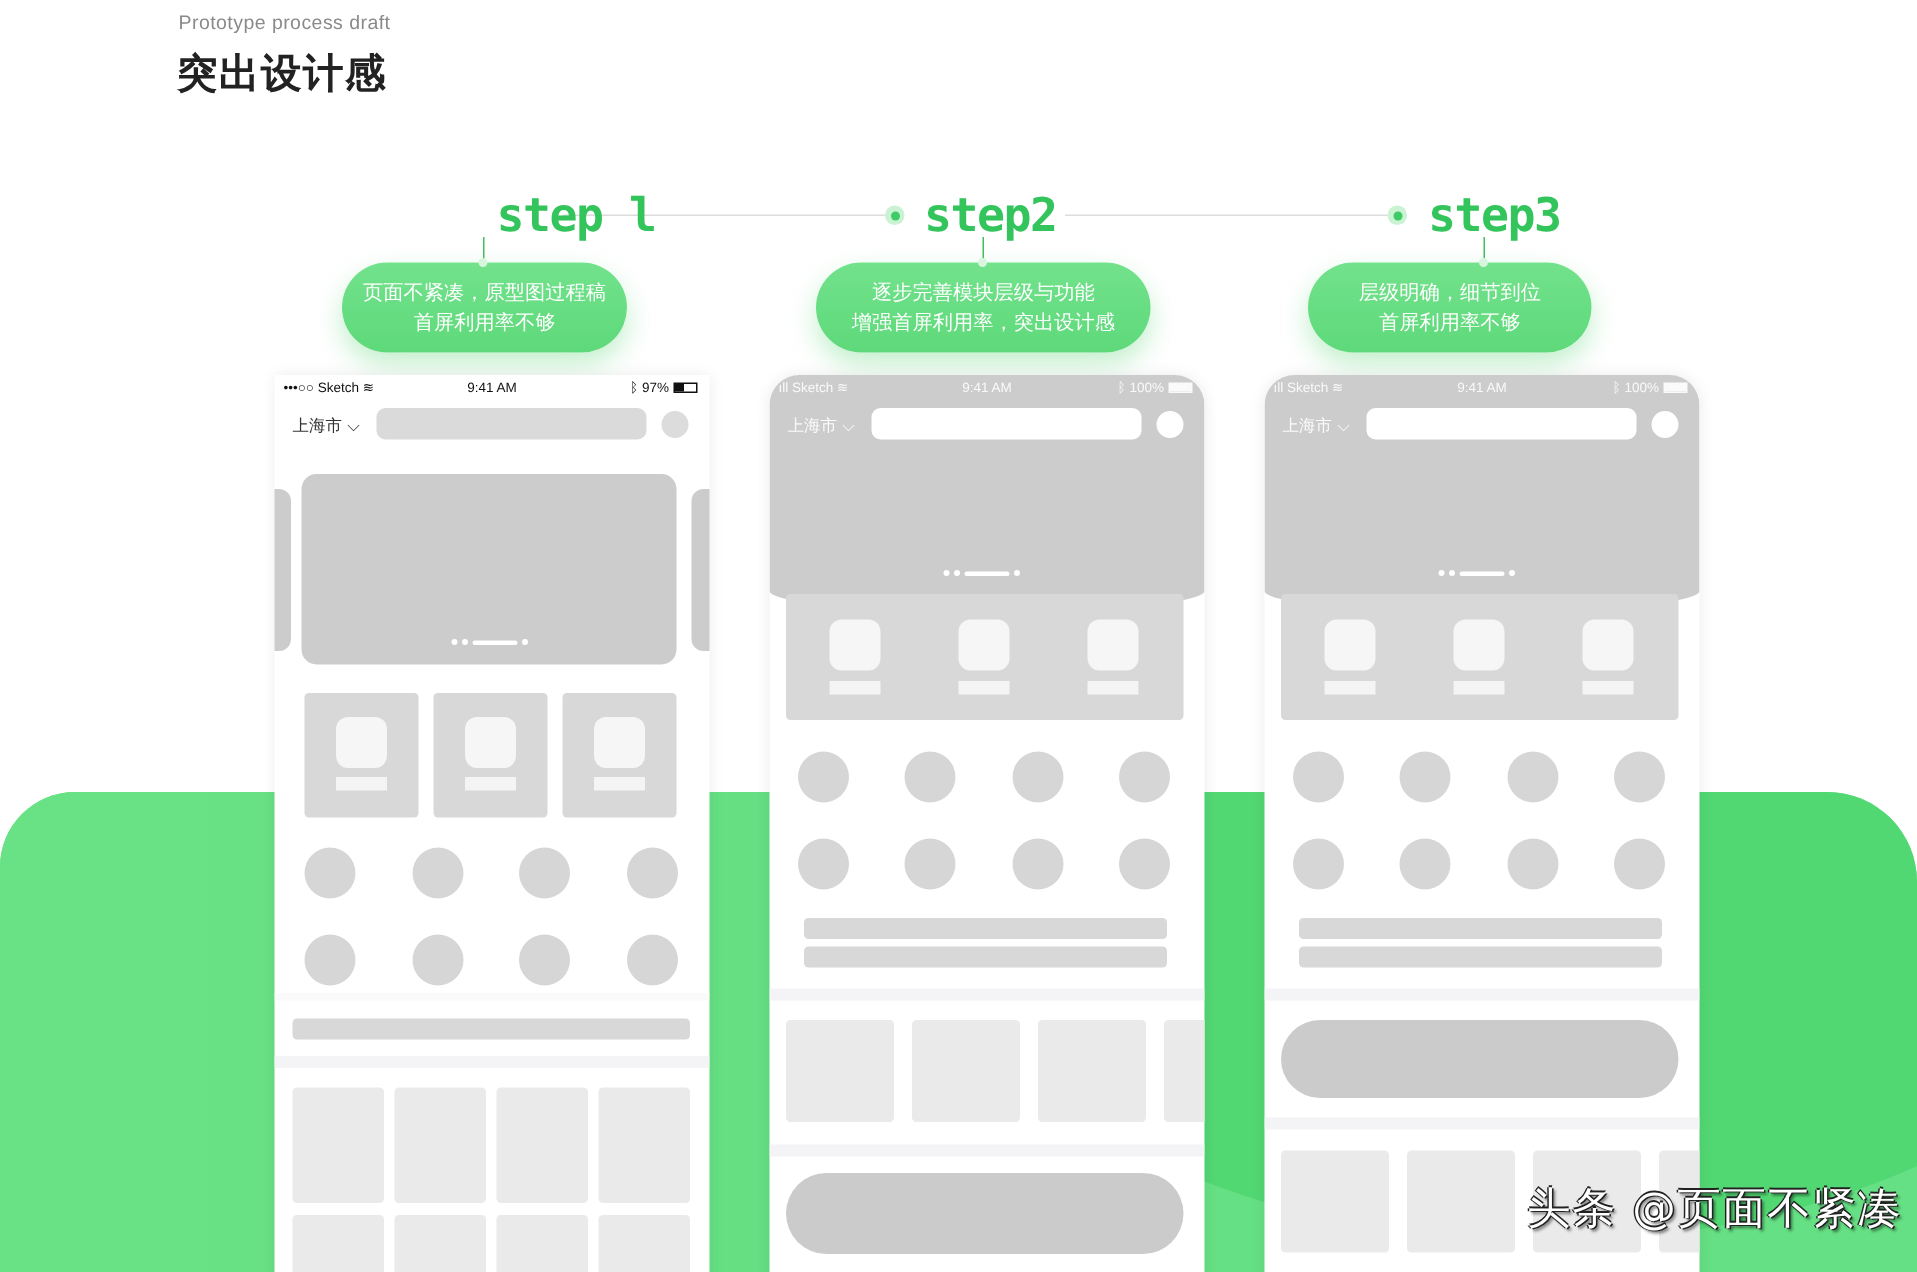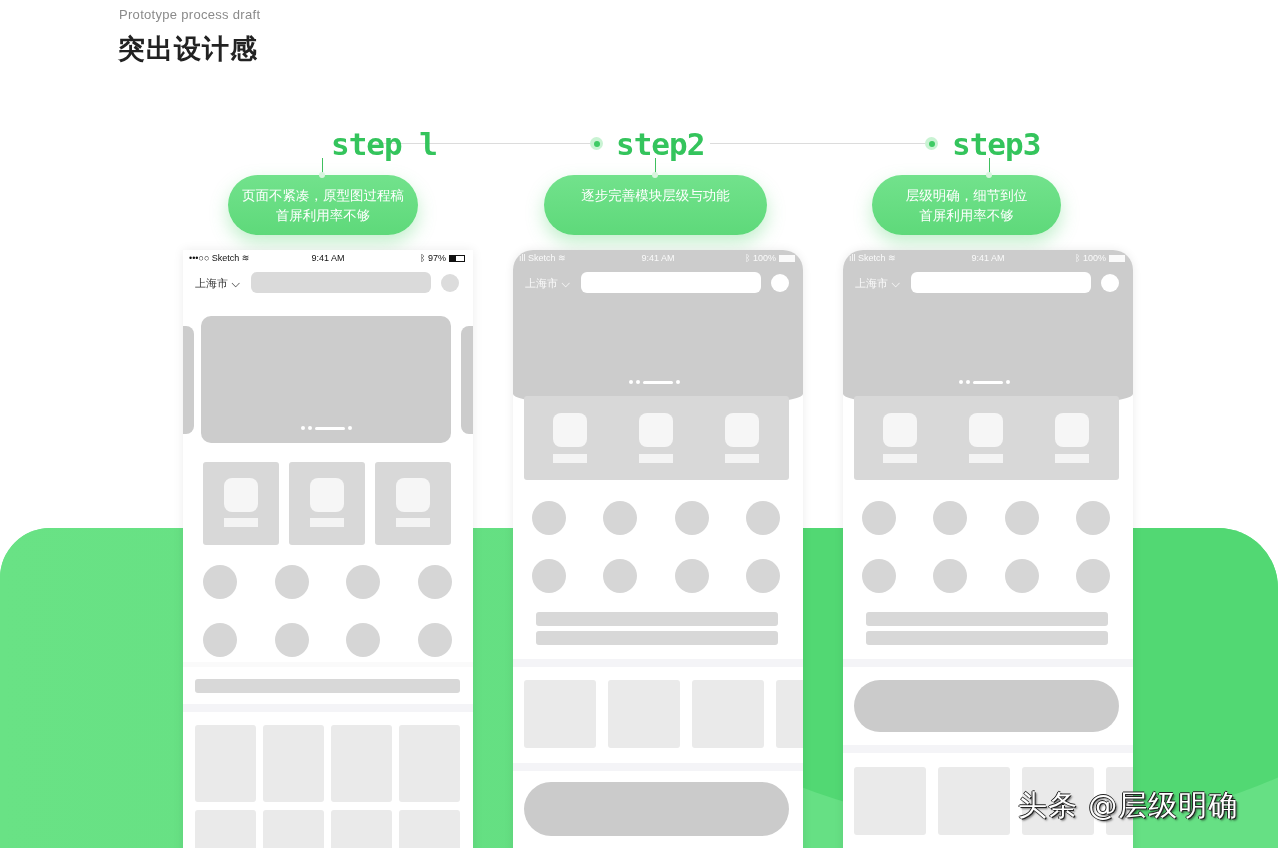--- a/index.html
+++ b/index.html
@@ -90,20 +90,21 @@
 <div class="vline" style="left:322px;"></div>
 <div class="vline" style="left:655px;"></div>
 <div class="vline" style="left:989px;"></div>
 
 <div class="pill" style="left:228px; width:190px;">
   <div>页面不紧凑，原型图过程稿</div>
   <div>首屏利用率不够</div>
 </div>
 <div class="pill" style="left:544px; width:223px;">
   <div>逐步完善模块层级与功能</div>
+  <div>增强首屏利用率，突出设计感</div>
 </div>
 <div class="pill" style="left:872px; width:189px;">
   <div>层级明确，细节到位</div>
   <div>首屏利用率不够</div>
 </div>
 
 <div class="vdot" style="left:319px;"></div>
 <div class="vdot" style="left:652px;"></div>
 <div class="vdot" style="left:986px;"></div>
 
@@ -247,13 +248,13 @@
 
   <div class="big-pill" style="left:11px; top:430px; width:265px; height:52px;"></div>
   <div class="divider" style="top:495px;"></div>
 
   <div class="tile" style="left:11px; top:517px; width:72px; height:68px;"></div>
   <div class="tile" style="left:95px; top:517px; width:72px; height:68px;"></div>
   <div class="tile" style="left:179px; top:517px; width:72px; height:68px;"></div>
   <div class="tile" style="left:263px; top:517px; width:72px; height:68px;"></div>
 </div>
 
-<div class="watermark">头条 @层级明确</div>
+<div class="watermark">头条 @页面不紧凑</div>
 
 </body></html>

